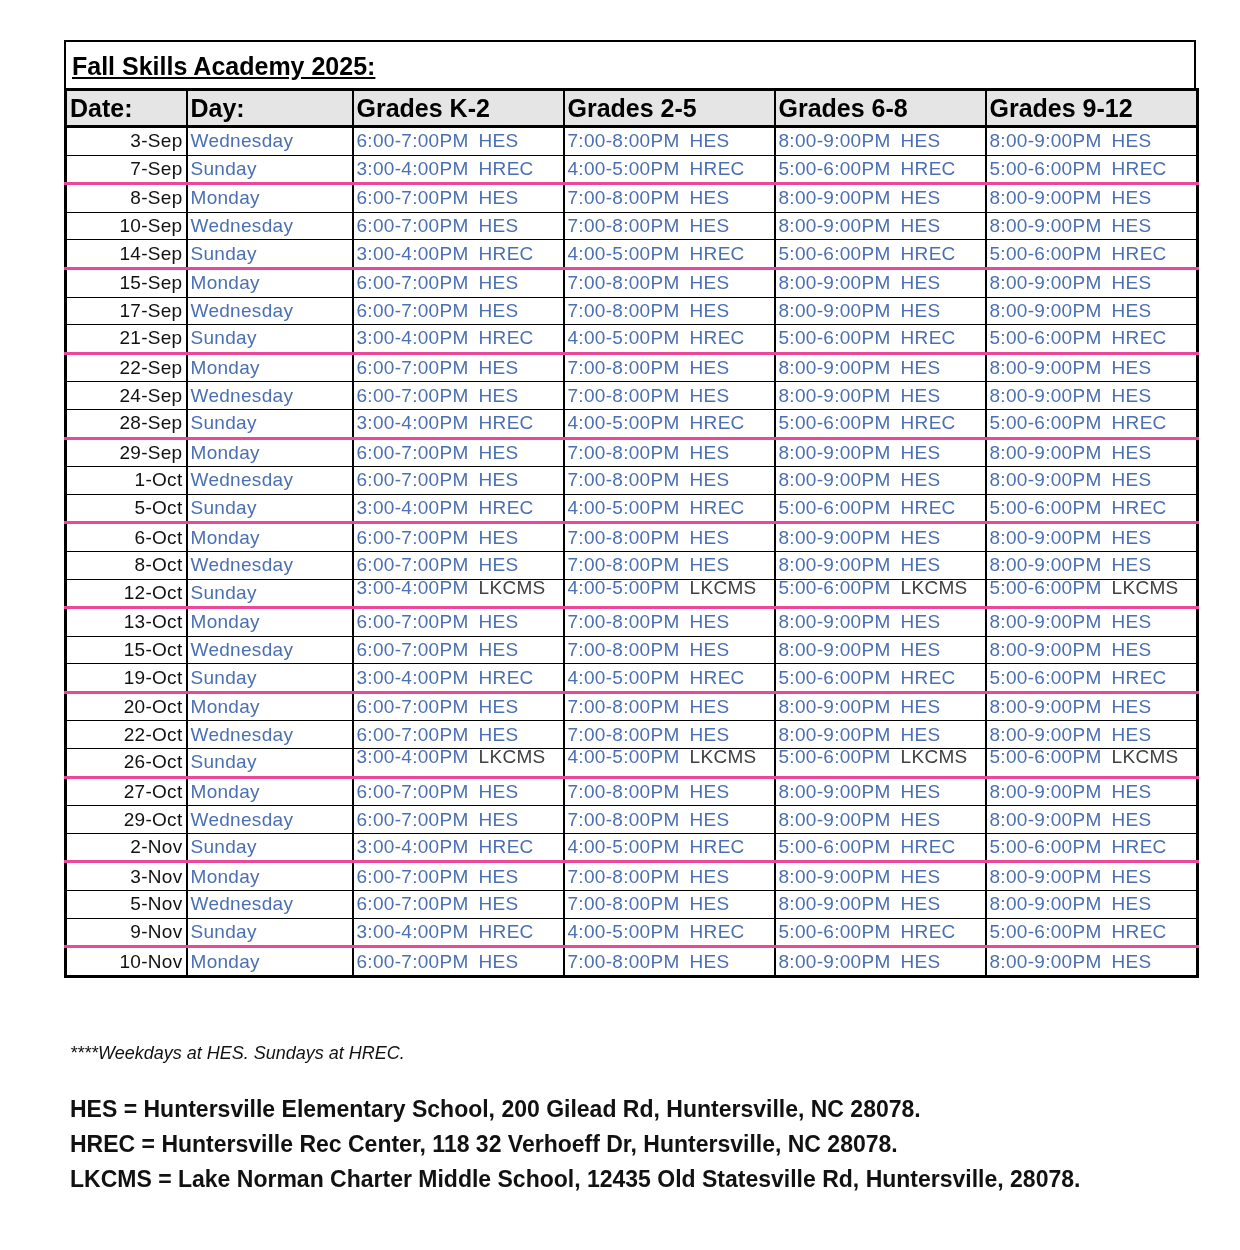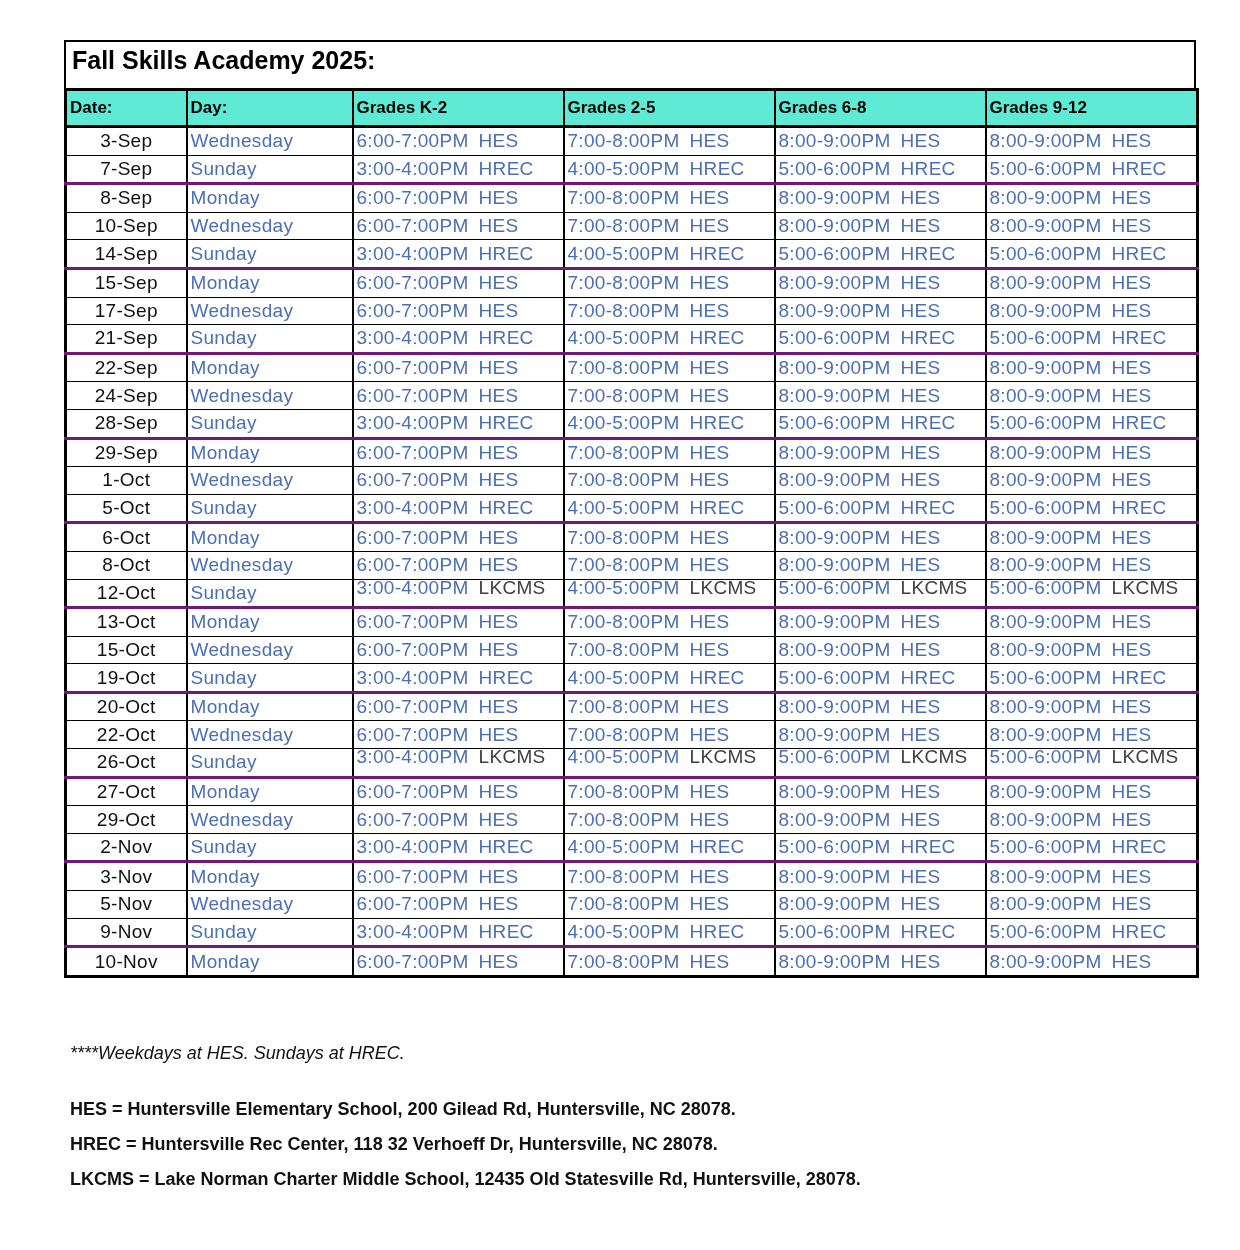--- a/index.html
+++ b/index.html
@@ -1,31 +1,31 @@
 <!DOCTYPE html>
 <html><head>
 <meta charset="utf-8">
 <style>
   html,body{margin:0;padding:0;background:#fff;}
   body{width:1240px;height:1250px;position:relative;font-family:"Liberation Sans",sans-serif;overflow:hidden;}
   .doc{position:absolute;left:64px;top:40px;width:1132px;}
   .title-box{border:2px solid #000;border-bottom:none;height:48px;box-sizing:border-box;padding:0 6px;}
-  .title{font-weight:bold;font-size:25px;line-height:32px;display:inline-block;margin-top:2px;}
+  .title{font-weight:bold;font-size:25px;text-decoration:underline;line-height:32px;display:inline-block;margin-top:8px;}
   table{border-collapse:collapse;width:1132px;table-layout:fixed;border:3px solid #000;}
   col.c0{width:121px}col.c1{width:166px}col.c2{width:211px}col.c3{width:211px}col.c4{width:211px}col.c5{width:212px}
-  th{background:#5eead4;text-align:left;font-size:17px;font-weight:bold;height:34px;padding:0 3px;border:2px solid #000;border-bottom:3px solid #000;color:#000;}
+  th{background:#e5e5e5;text-align:left;font-size:25px;font-weight:bold;height:34px;padding:0 3px;border:2px solid #000;border-bottom:3px solid #000;color:#000;}
   td{height:26.6px;padding:0 3px;font-size:19px;border-left:2px solid #000;border-right:2px solid #000;border-top:1px solid #000;border-bottom:1px solid #000;white-space:nowrap;overflow:hidden;color:#4a6fb2;letter-spacing:0.3px;}
-  td.date{text-align:center;color:#111;}
-  tr.sunday td{border-bottom:3px solid #701a75;}
+  td.date{text-align:right;color:#111;}
+  tr.sunday td{border-bottom:3px solid #ec4899;}
   tr.alt td.slot{vertical-align:top;line-height:16px;}
   .loc-red{color:#404040;}
   .sp{display:inline-block;width:10px;}
   .notes{position:absolute;left:70px;top:1043px;}
   .note-italic{font-style:italic;font-size:18px;color:#111;margin-bottom:28px;}
-  .legend-line{font-weight:bold;font-size:18px;color:#111;height:35px;line-height:35px;}
+  .legend-line{font-weight:bold;font-size:23px;color:#111;height:35px;line-height:35px;}
 </style>
 </head>
 <body>
 
 <div class="doc">
   <div class="title-box">
     <span class="title">Fall Skills Academy 2025:</span>
   </div>
   <table>
     <colgroup>

